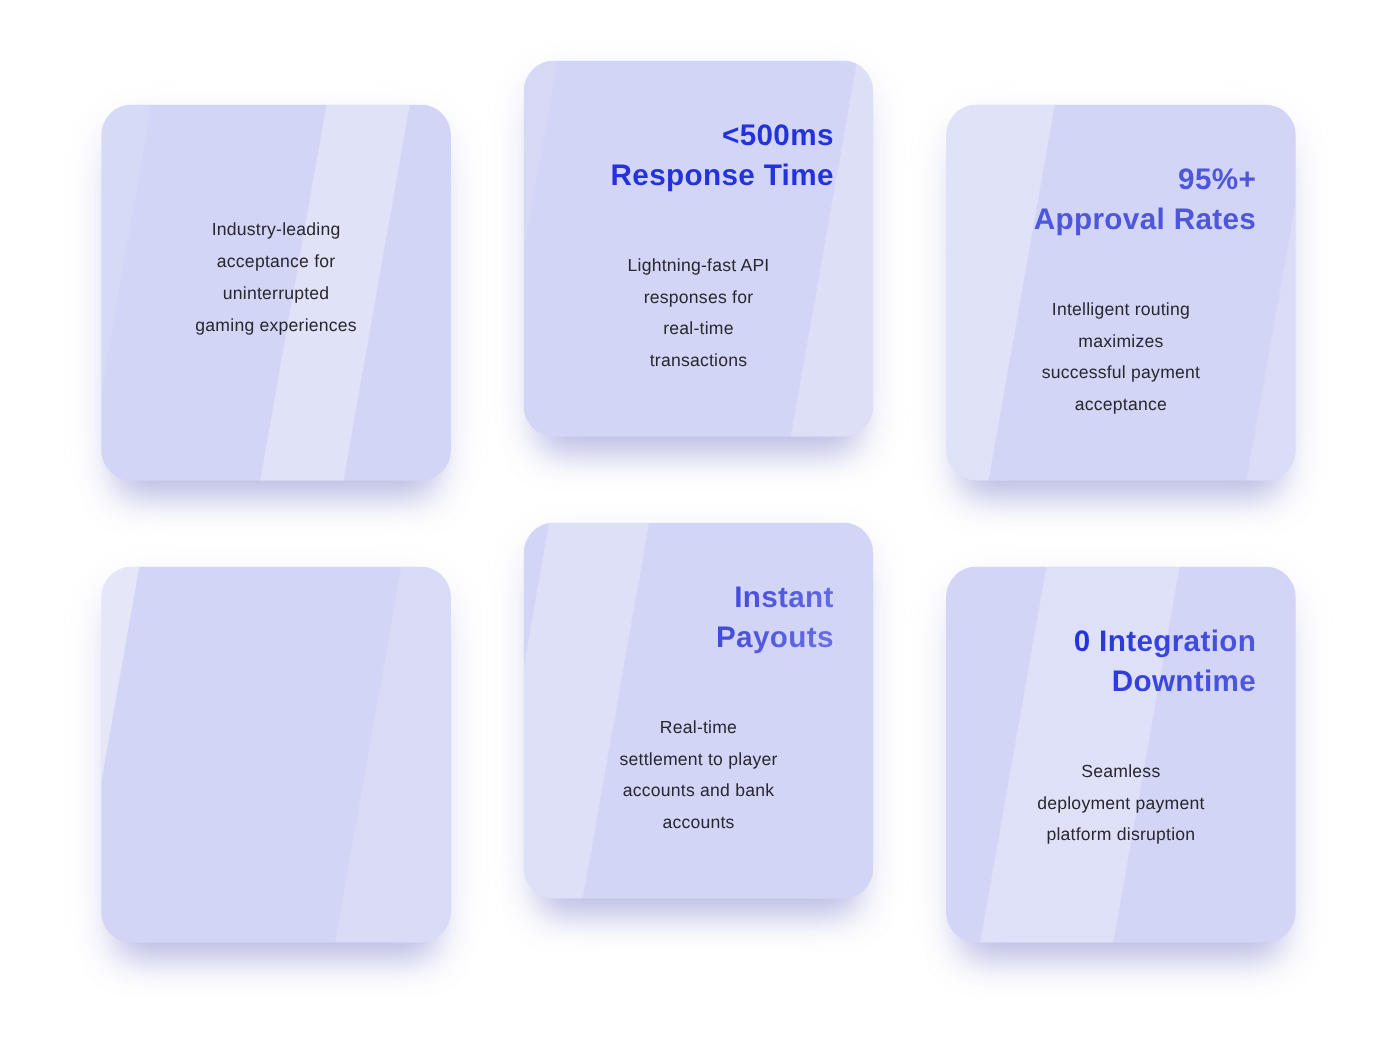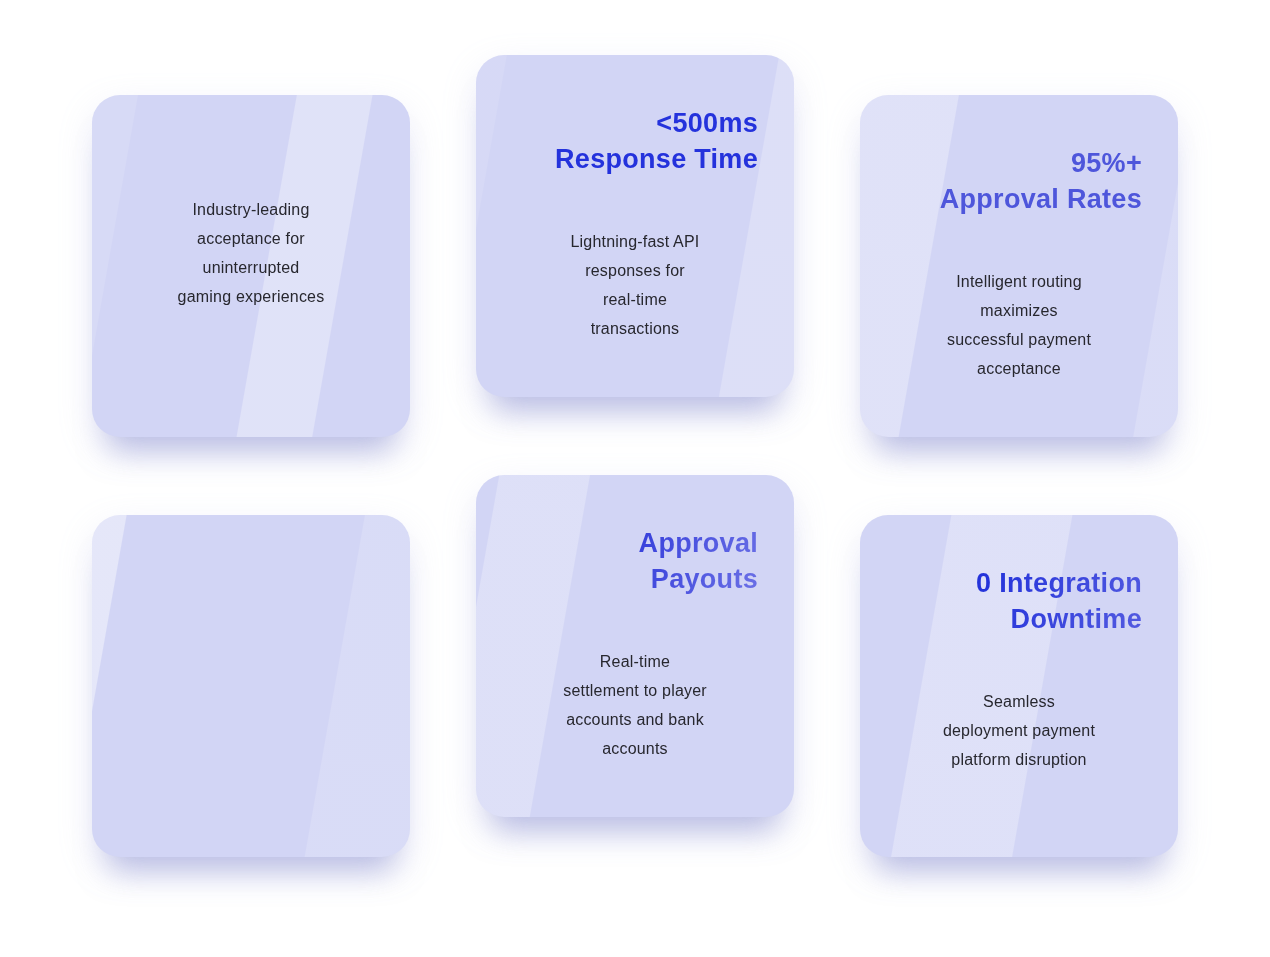--- a/index.html
+++ b/index.html
@@ -105,21 +105,21 @@
     <div class="card-desc" style="color: rgb(39, 39, 46);">Intelligent routing
 maximizes
 successful payment
 acceptance</div>
   </div>
 
   <div class="stat-card card-3">
   </div>
 
   <div class="stat-card card-4 col-mid">
-    <div class="card-title" style="background-image: linear-gradient(110deg, rgb(42, 52, 216) 35%, rgb(103, 108, 229) 95%); background-clip: text; color: transparent;">Approval
+    <div class="card-title" style="background-image: linear-gradient(110deg, rgb(42, 52, 216) 35%, rgb(103, 108, 229) 95%); background-clip: text; color: transparent;">Instant
 Payouts</div>
     <div class="card-desc" style="color: rgb(39, 39, 46);">Real-time
 settlement to player
 accounts and bank
 accounts</div>
   </div>
 
   <div class="stat-card card-5">
     <div class="card-title" style="background-image: linear-gradient(110deg, rgb(36, 51, 218) 35%, rgb(80, 88, 224) 95%); background-clip: text; color: transparent;">0 Integration
 Downtime</div>

